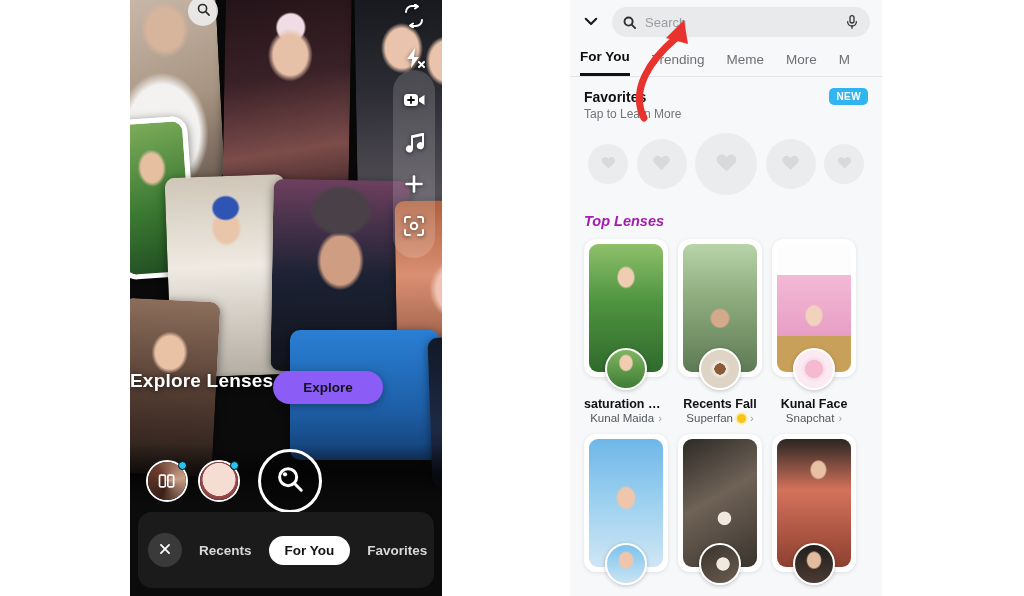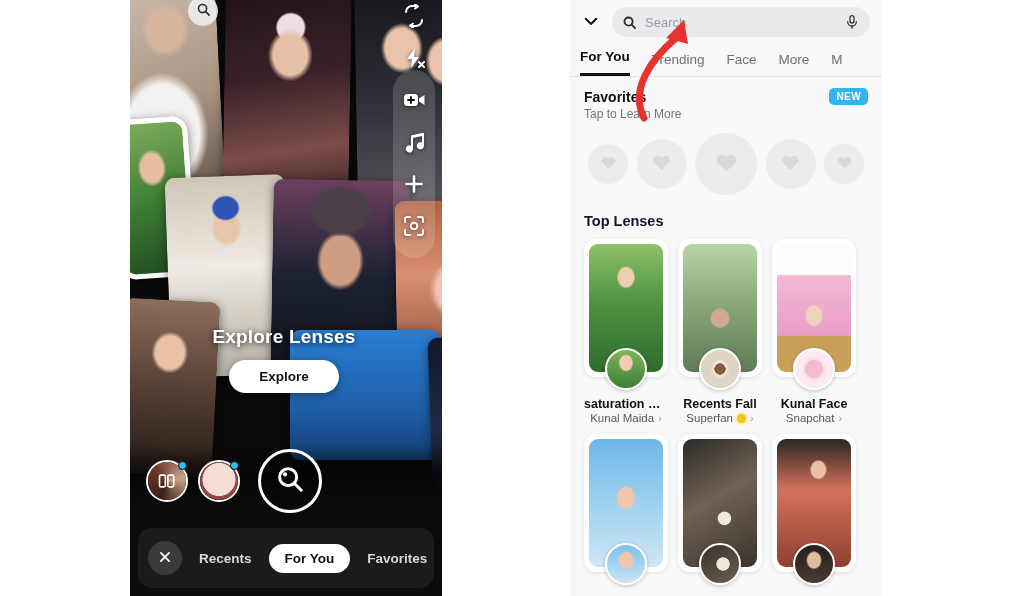--- a/index.html
+++ b/index.html
@@ -71,29 +71,29 @@
   .t10 { left:160px; top:330px; width:150px; height:130px;
         background: linear-gradient(180deg,#2a7fd4,#1e5fa8 60%,#143f73);
         transform: rotate(0deg); }
   .t11 { left:300px; top:336px; width:120px; height:150px;
         background: linear-gradient(180deg,#111827,#1e2a44 60%,#0c1120);
         transform: rotate(-2deg); }
 
   
   #explore-overlay {
     position: absolute; left:0; right:4px; top:326px; height:110px;
-    display:flex; flex-direction:column; align-items:center; justify-content:flex-start;
+    display:flex; align-items:center; justify-content:flex-start;
     text-align:center; color:#fff;
     text-shadow: 0 1px 6px rgba(0,0,0,.85);
   }
   #explore-title { font-size:19px; font-weight:bold; letter-spacing:.2px; }
   #explore-sub { margin-top:8px; font-size:12.5px; line-height:1.35; width:250px;
                  color:#efefef; }
   #explore-btn {
-    margin-top:12px; background:#ffffff; color:#121212; border:none;
+    margin-top:12px; background:#8b5cf6; color:#121212; border:none;
     border-radius:20px; padding:9px 30px; font-size:13.5px; font-weight:bold;
     font-family:"Liberation Sans", sans-serif; cursor:pointer;
     box-shadow:0 2px 8px rgba(0,0,0,.35);
   }
 
   
   #tool-rail {
     position:absolute; right:10px; top:4px; width:36px;
     display:flex; flex-direction:column; align-items:center; gap:18px;
     z-index:6;
@@ -136,21 +136,21 @@
   .lens-thumb .glyph svg { width:20px; height:20px; display:block; }
   #search-lens-btn {
     width:64px; height:64px; border-radius:50%; border:3.5px solid #fff;
     background:rgba(0,0,0,.25); display:flex; align-items:center; justify-content:center;
     margin-left:8px; flex:0 0 auto;
   }
   #search-lens-btn svg { width:30px; height:30px; color:#fff; }
 
   
   #bottom-bar {
-    position:absolute; left:8px; right:8px; bottom:8px; height:60px;
+    position:absolute; left:8px; right:8px; bottom:8px; height:76px;
     background:#1b1b1b; border-radius:14px;
     display:flex; align-items:center; padding:0 10px; gap:8px; z-index:7;
   }
   #close-btn {
     width:34px; height:34px; border-radius:50%; background:#3a3a3a;
     display:flex; align-items:center; justify-content:center; flex:0 0 auto;
     border:none; cursor:pointer;
   }
   #close-btn svg { width:14px; height:14px; color:#fff; }
   .nav-tab {
@@ -198,21 +198,21 @@
   #new-badge {
     position:absolute; right:14px; top:11px; background:#32b4f0; color:#fff;
     font-size:10px; font-weight:bold; border-radius:5px; padding:3px 7px; letter-spacing:.4px;
   }
   #fav-circles { display:flex; align-items:center; justify-content:space-between;
                  padding:12px 4px 0 4px; }
   .fav-circle { border-radius:50%; background:#ebecee; display:flex;
                 align-items:center; justify-content:center; }
   .fav-circle svg { color:#d7d9db; }
 
-  #top-lenses-title { font-size:14.5px; font-weight:bold; color:#0f172a; padding:18px 14px 0 14px; }
+  #top-lenses-title { font-size:14.5px; font-weight:bold; color:#a21caf; padding:18px 14px 0 14px;font-style:italic; }
   .lens-grid { display:flex; gap:10px; padding:10px 14px 0 14px; }
   .lens-card { width:84px; flex:0 0 auto; }
   .lens-thumb-card {
     width:84px; height:138px; border-radius:12px; background:#fff;
     box-shadow:0 1px 4px rgba(0,0,0,.10); padding:5px; position:relative;
   }
   .lens-img { width:100%; height:100%; border-radius:9px; background-size:cover;
               background-position:center; }
   .lens-avatar {
     position:absolute; left:50%; bottom:-13px; transform:translateX(-50%);
@@ -416,21 +416,21 @@
                 <line x1="12" y1="18" x2="12" y2="21.5"></line>
             </svg>
           </span>
         </button>
       </div>
     </div>
 
     <div id="tabs-row">
       <button class="panel-tab active">For You</button>
       <button class="panel-tab">Trending</button>
-      <button class="panel-tab">Face</button>
+      <button class="panel-tab">Meme</button>
       <button class="panel-tab">More</button>
       <button class="panel-tab">M</button>
     </div>
 
     <div id="favorites-section">
       <div id="fav-title">Favorites</div>
       <div id="fav-sub">Tap to Learn More</div>
       <div id="new-badge">NEW</div>
       <div id="fav-circles">
         <div class="fav-circle" style="width:40px;height:40px">

